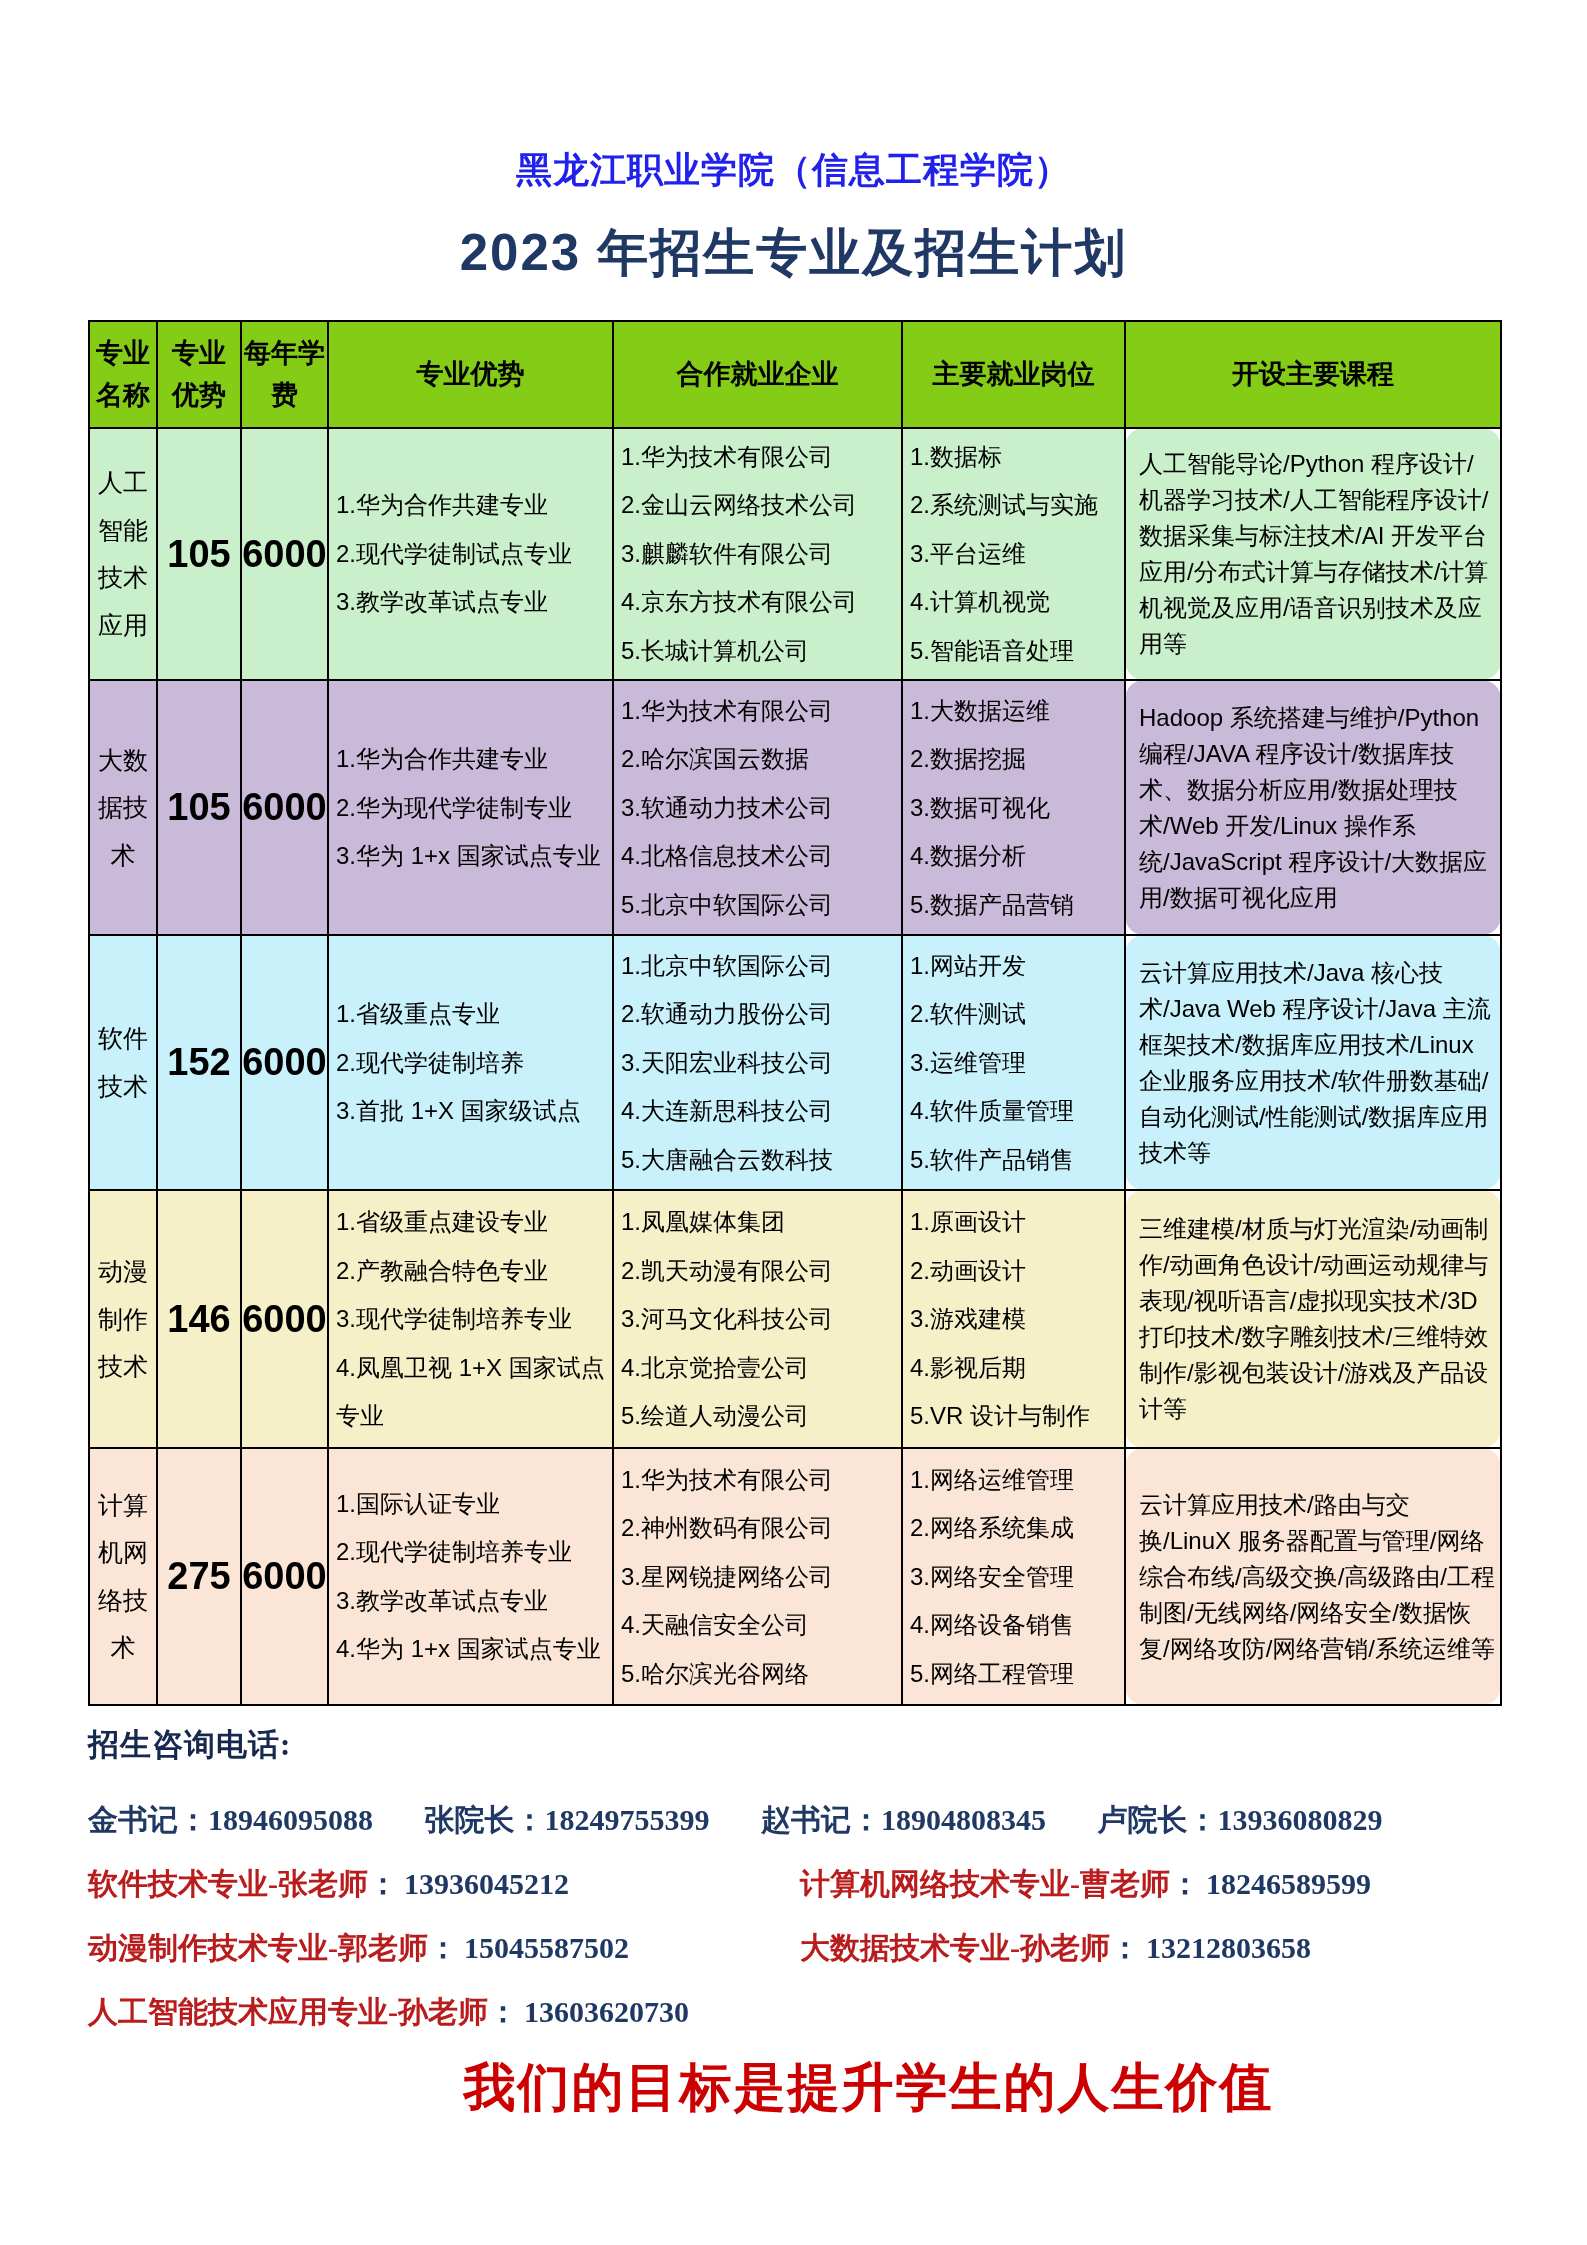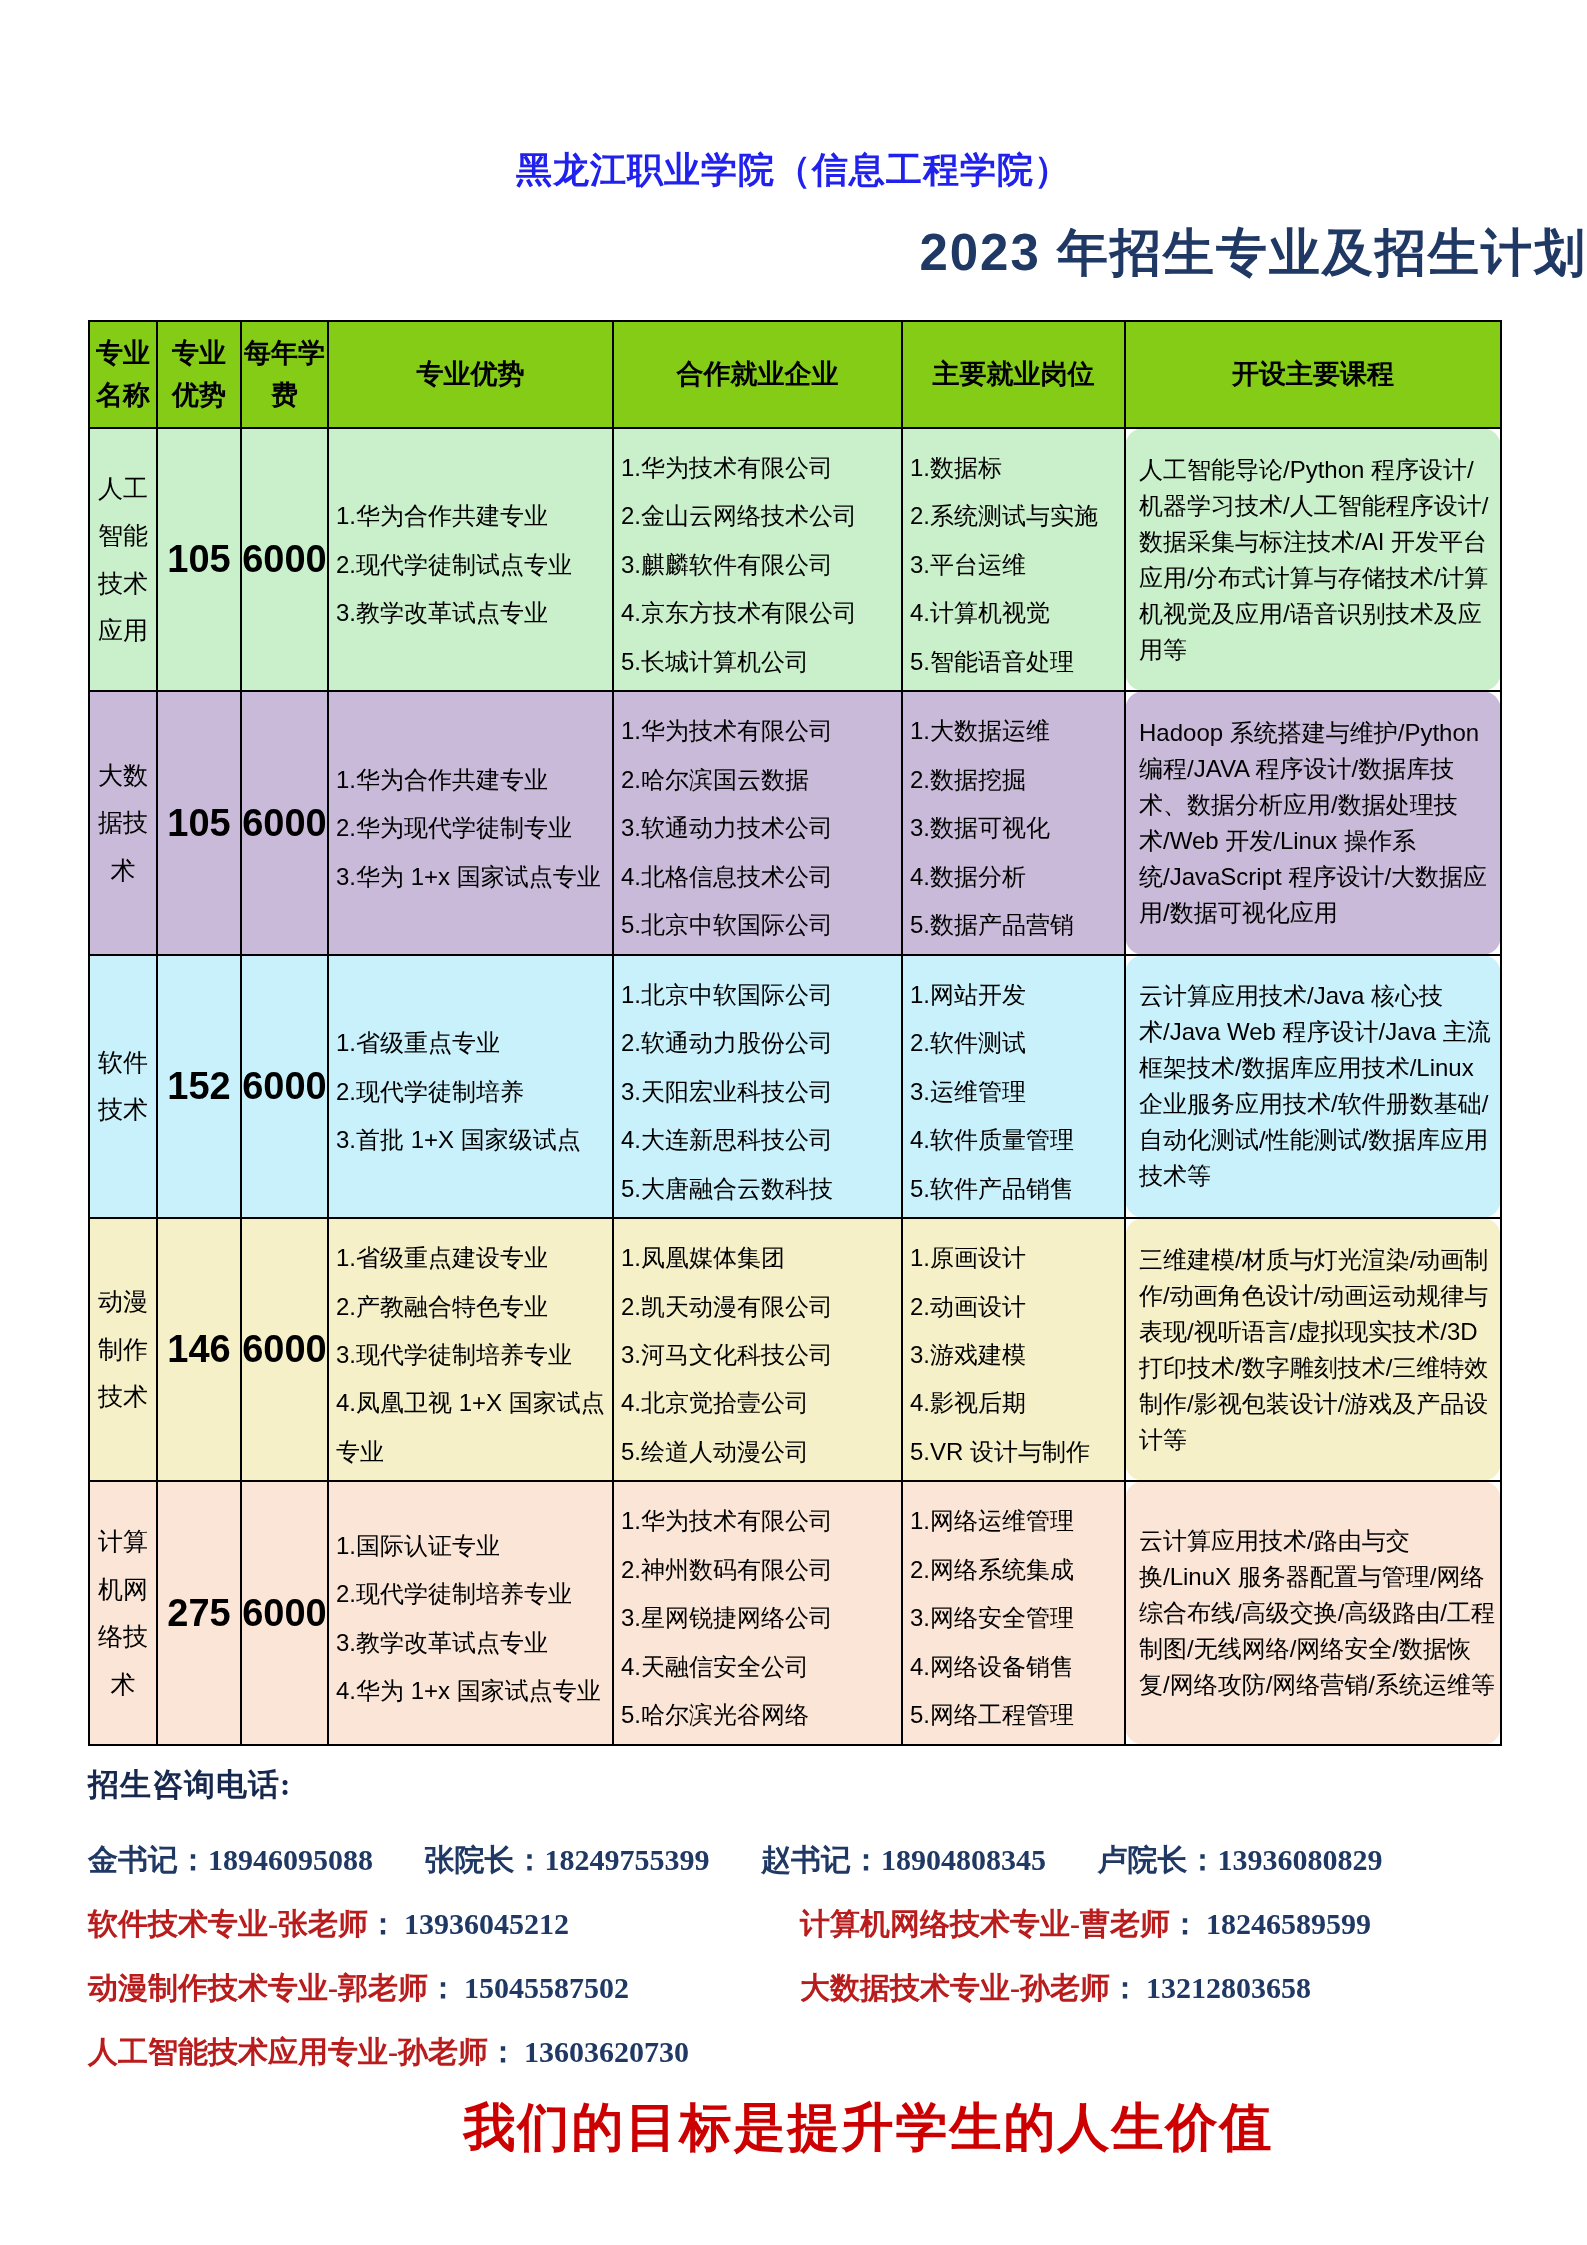--- a/index.html
+++ b/index.html
@@ -14,21 +14,21 @@
   .school-title {
     padding-top:146px;
     text-align:center;
     font-size:36px;
     letter-spacing:1px;
     color:#2121ee;
     font-weight:600;
   }
   .main-title {
     margin-top:24px;
-    text-align:right;
+    text-align:center;
     font-size:51px;
     font-weight:bold;
     letter-spacing:2px;
     color:#1f3864;
   }
 
   table.enroll {
     border-collapse:collapse;
     table-layout:fixed;
     width:1412px;
@@ -56,21 +56,21 @@
   }
   td.cell-num {
     font-size:38px;
     text-align:center;
     font-weight:600;
   }
   td.cell-list {
     font-size:24px;
     line-height:2.02;
     white-space:pre-line;
-    padding:15px 2px 4px 7px;
+    padding:4px 2px 4px 7px;
     overflow-wrap:break-word;
   }
   td.cell-courses {
     font-size:24px;
     line-height:1.5;
     padding:4px 3px 4px 13px;
     overflow-wrap:break-word;
     vertical-align:top;
     border-radius:19px;
   }

